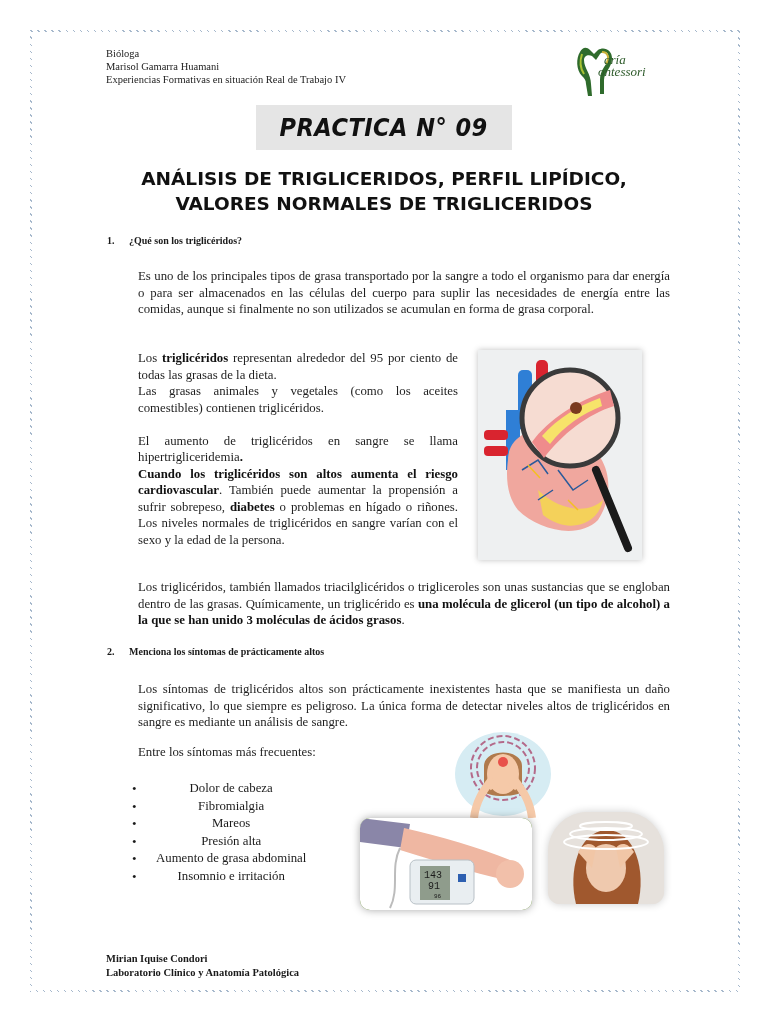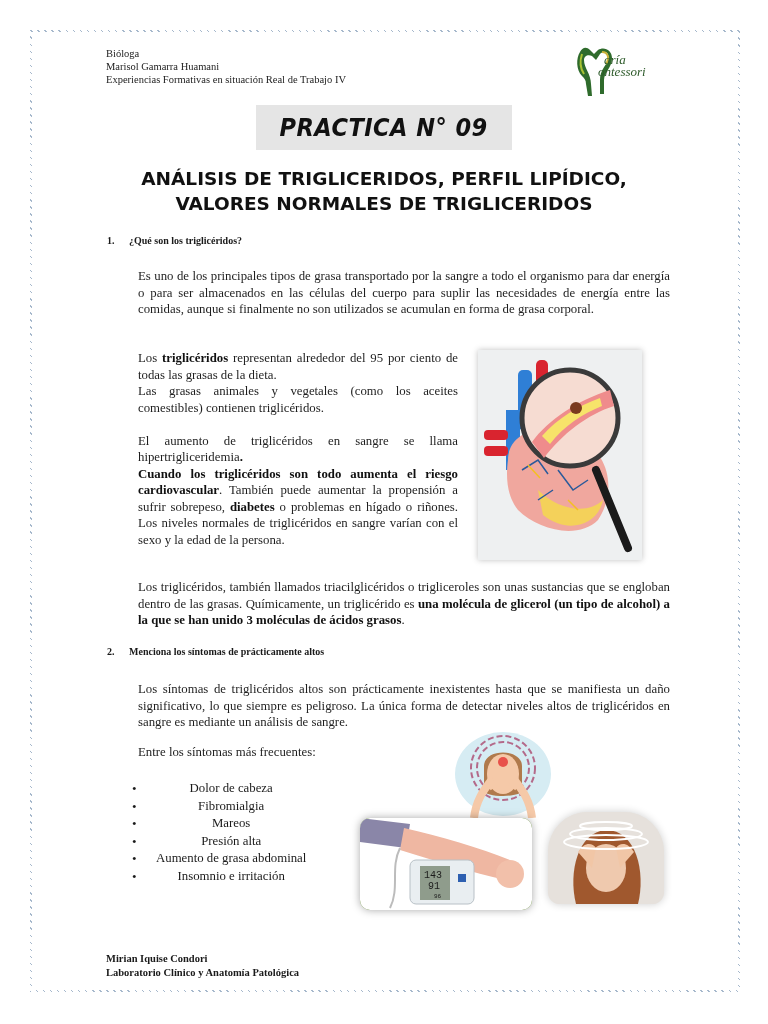--- a/index.html
+++ b/index.html
@@ -87,21 +87,21 @@
   <span class="num">1.</span><span>¿Qué son los triglicéridos?</span>
 </div>
 
 <p class="para p1">Es uno de los principales tipos de grasa transportado por la sangre a todo el organismo para dar energía o para ser almacenados en las células del cuerpo para suplir las necesidades de energía entre las comidas, aunque si finalmente no son utilizados se acumulan en forma de grasa corporal.</p>
 
 <div class="para p2">
   <span>Los </span><b>triglicéridos</b><span> representan alrededor del 95 por ciento de todas las grasas de la dieta.</span><br>
   <span>Las grasas animales y vegetales (como los aceites comestibles) contienen triglicéridos.</span><br>
   <br>
   <span>El aumento de triglicéridos en sangre se llama hipertrigliceridemia</span><b>.</b><br>
-  <b>Cuando los triglicéridos son todo aumenta el riesgo cardiovascular</b><span>. También puede aumentar la propensión a  sufrir sobrepeso, </span><b>diabetes</b><span> o problemas en hígado o riñones. Los niveles normales de triglicéridos en sangre varían con el sexo y la edad de la persona.</span>
+  <b>Cuando los triglicéridos son altos aumenta el riesgo cardiovascular</b><span>. También puede aumentar la propensión a  sufrir sobrepeso, </span><b>diabetes</b><span> o problemas en hígado o riñones. Los niveles normales de triglicéridos en sangre varían con el sexo y la edad de la persona.</span>
 </div>
 
 <div class="img-heart">
   <svg width="164" height="210" viewBox="0 0 164 210">
     <rect x="0" y="0" width="164" height="210" fill="#eef0f1"></rect>
     <rect x="28" y="60" width="14" height="60" fill="#2f7fd6"></rect>
     <rect x="40" y="20" width="14" height="60" rx="5" fill="#2f7fd6"></rect>
     <rect x="58" y="10" width="12" height="70" rx="5" fill="#d9242f"></rect>
     <rect x="6" y="80" width="24" height="10" rx="4" fill="#d9242f"></rect>
     <rect x="6" y="96" width="24" height="10" rx="4" fill="#d9242f"></rect>

